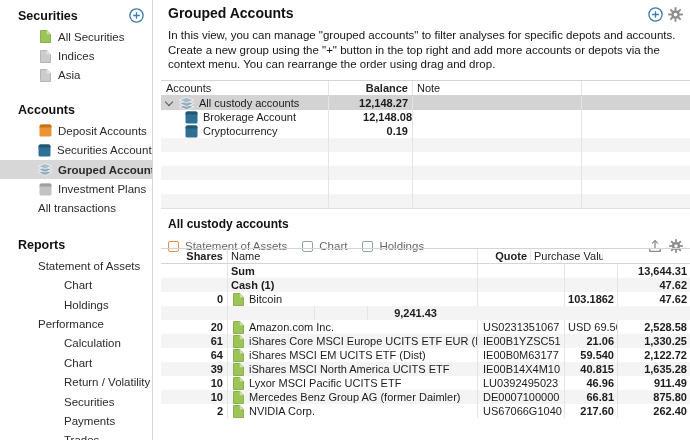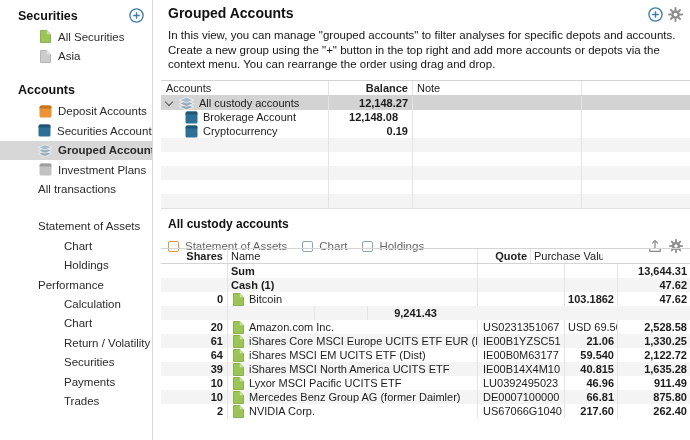--- a/index.html
+++ b/index.html
@@ -84,20 +84,29 @@
           </span>
           <span>All Securities</span>
         </div>
         <div class="side-item lvl1">
           <span class="icn">
             <svg width="11" height="13" viewBox="0 0 11 13">
       <path d="M0.5 0.5 h6.3 L10.5 4.2 V12.5 H0.5 Z" fill="#cccccc" stroke="#a9a9a9" stroke-width="0.8"></path>
       <path d="M6.8 0.5 L10.5 4.2 H6.8 Z" fill="#e8e8e8"></path>
             </svg>
           </span>
+          <span>Indices</span>
+        </div>
+        <div class="side-item lvl1">
+          <span class="icn">
+            <svg width="11" height="13" viewBox="0 0 11 13">
+      <path d="M0.5 0.5 h6.3 L10.5 4.2 V12.5 H0.5 Z" fill="#cccccc" stroke="#a9a9a9" stroke-width="0.8"></path>
+      <path d="M6.8 0.5 L10.5 4.2 H6.8 Z" fill="#e8e8e8"></path>
+            </svg>
+          </span>
           <span>Asia</span>
         </div>
       </div>
       <div class="side-gap-a"></div>
       <div class="side-section">
         <div class="side-title-row">
           <span class="side-title">Accounts</span>
         </div>
         <div class="side-item lvl1">
           <span class="icn">
@@ -137,20 +146,23 @@
             </svg>
           </span>
           <span>Investment Plans</span>
         </div>
         <div class="side-item lvl1">
           <span>All transactions</span>
         </div>
       </div>
       <div class="side-gap-b"></div>
       <div class="side-section">
+        <div class="side-title-row">
+          <span class="side-title">Reports</span>
+        </div>
         <div class="side-item lvl1">
           <span>Statement of Assets</span>
         </div>
         <div class="side-item lvl2">
           <span>Chart</span>
         </div>
         <div class="side-item lvl2">
           <span>Holdings</span>
         </div>
         <div class="side-item lvl1">
@@ -233,21 +245,21 @@
         <div class="cell" style="width:168px">
           <span style="width:24px;flex:none"></span>
           <span class="rowicn">
             <svg width="13" height="13" viewBox="0 0 13 13">
       <rect x="0.5" y="0.5" width="12" height="12" rx="1.6" fill="#2e7095"></rect>
       <path d="M0.5 3.4 C0.5 1.8 1.8 0.5 2.1 0.5 H10.9 C12 0.5 12.5 1.8 12.5 3.4 Z" fill="#1f5674"></path>
             </svg>
           </span>
     <span>Brokerage Account</span>
         </div>
-        <div class="cell r" style="width:84px;padding-right:14px">12,148.08</div>
+        <div class="cell r" style="width:84px;padding-right:0">12,148.08</div>
         <div class="cell" style="width:169px"></div>
         <div class="cell" style="width:108px"></div>
       </div>
       <div class="trow">
         <div class="cell" style="width:168px">
           <span style="width:24px;flex:none"></span>
           <span class="rowicn">
             <svg width="13" height="13" viewBox="0 0 13 13">
       <rect x="0.5" y="0.5" width="12" height="12" rx="1.6" fill="#2e7095"></rect>
       <path d="M0.5 3.4 C0.5 1.8 1.8 0.5 2.1 0.5 H10.9 C12 0.5 12.5 1.8 12.5 3.4 Z" fill="#1f5674"></path>

